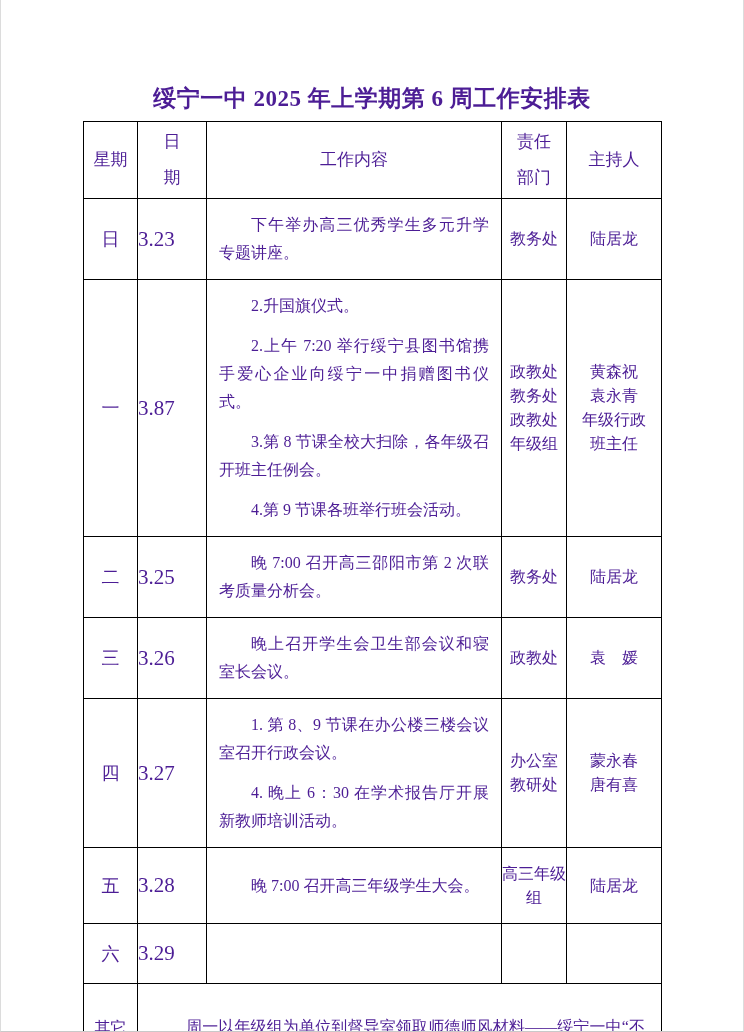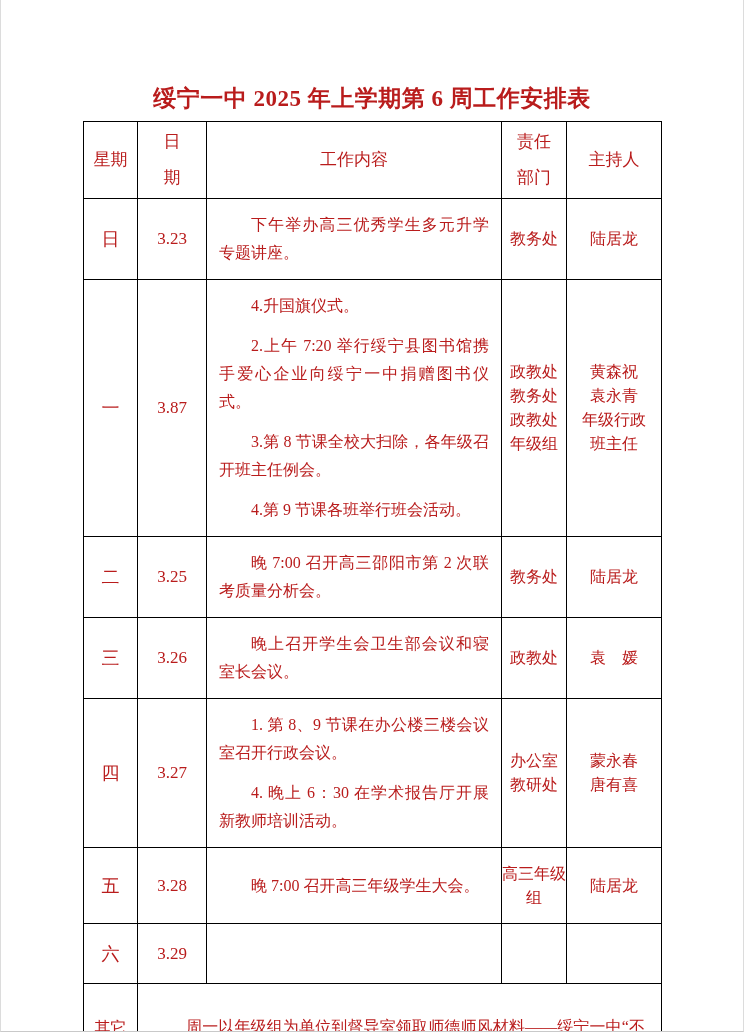--- a/index.html
+++ b/index.html
@@ -5,21 +5,21 @@
   html,body { margin:0; padding:0; background:#ffffff; }
   .page {
     position:relative;
     width:744px; height:1032px;
     background:#ffffff;
     box-sizing:border-box;
     border-left:1px solid #dcdcdc;
     border-right:1px solid #dcdcdc;
     border-bottom:1px solid #c9c9c9;
     font-family:"Liberation Serif","DejaVu Serif",serif;
-    color:#b91c1c;
+    color:#4c1d95;
     overflow:hidden;
   }
   .doc-title {
     position:absolute;
     top:83px; left:0; width:100%;
     text-align:center;
     font-size:23px;
     font-weight:bold;
     letter-spacing:0.5px;
   }
@@ -46,22 +46,21 @@
     text-align:center;
     font-size:17px;
     line-height:36px;
     white-space:pre-line;
   }
   td.week {
     text-align:center;
     font-size:18px;
   }
   td.date {
-    text-align:center;
-    font-size:17px;
+    font-size:21px;
   }
   td.content {
     padding:3px 8px;
     font-size:16px;
     line-height:28px;
     text-align:justify;
   }
   td.content p { margin:12px; text-indent:2em; }
   td.dept, td.host {
     text-align:center;
@@ -124,21 +123,21 @@
         <p>下午举办高三优秀学生多元升学专题讲座。</p>
       </td>
       <td class="dept">教务处</td>
       <td class="host">陆居龙</td>
     </tr>
 
     <tr style="height:186px">
       <td class="week">一</td>
       <td class="date">3.87</td>
       <td class="content">
-        <p>4.升国旗仪式。</p>
+        <p>2.升国旗仪式。</p>
         <p>2.上午 7:20 举行绥宁县图书馆携手爱心企业向绥宁一中捐赠图书仪式。</p>
         <p>3.第 8 节课全校大扫除，各年级召开班主任例会。</p>
         <p>4.第 9 节课各班举行班会活动。</p>
       </td>
       <td class="dept">
         <div class="stack">
           <span>政教处</span>
           <span>教务处</span>
           <span>政教处</span>
           <span>年级组</span>

